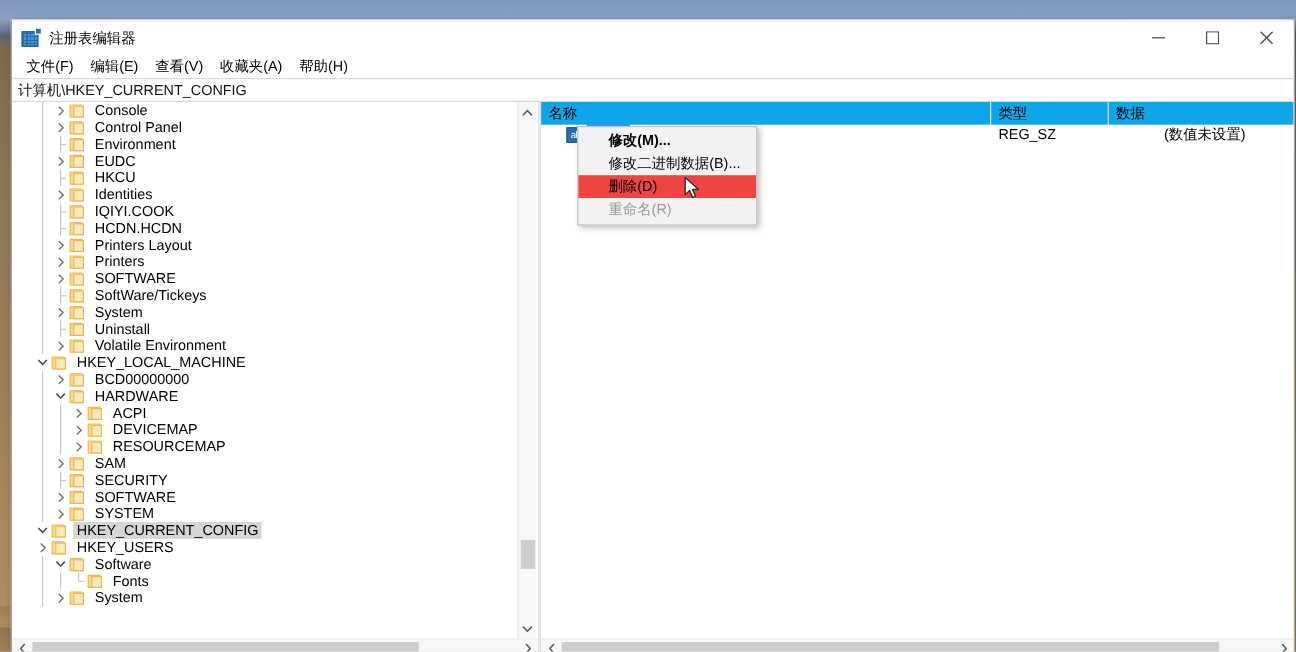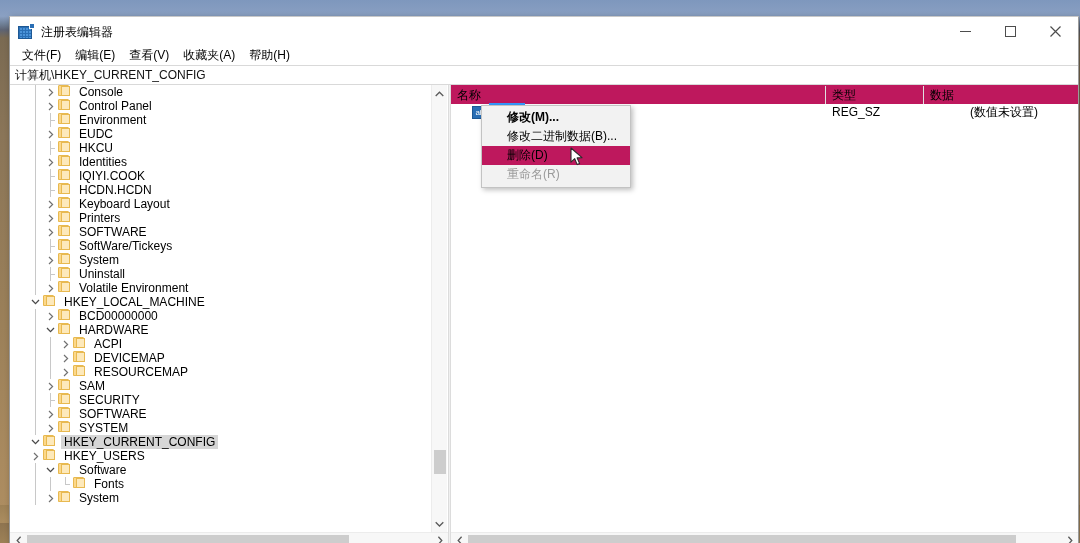--- a/index.html
+++ b/index.html
@@ -176,21 +176,21 @@
   #tree-scroll {
     position: absolute;
     left: 0; top: 0;
     width: 422px;
     height: 447px;
     overflow: hidden;
   }
   .tree-row {
     height: 14px;
     display: flex;
-    align-items: flex-start;
+    align-items: center;
     position: relative;
     white-space: nowrap;
   }
   .tree-row .chev {
     width: 15px;
     height: 14px;
     flex: none;
     display: flex;
     align-items: center;
     justify-content: center;
@@ -270,23 +270,22 @@
   }
 
   
   .chev svg { display: block; }
 
   
   #list-header {
     height: 19px;
     display: flex;
     border-bottom: 1px solid #e5e5e5;
-    background: #be185d;
+    background: #0ea5e9;
     position: relative;
-    align-items: center;
   }
   .col {
     font-size: 12px;
     line-height: 18px;
     padding-left: 6px;
     box-sizing: border-box;
     border-right: 1px solid #e0e0e0;
     color: #000;
     white-space: nowrap;
   }
@@ -402,21 +401,21 @@
   }
   .ctx-item {
     height: 19px;
     line-height: 19px;
     padding-left: 25px;
     font-size: 12px;
     color: #000;
     white-space: nowrap;
   }
   .ctx-item.bold { font-weight: bold; }
-  .ctx-item.highlighted { background: #be185d; }
+  .ctx-item.highlighted { background: #ef4444; }
   .ctx-item.disabled { color: #9a9a9a; }
 
   
   #cursor {
     position: absolute;
     left: 560px;
     top: 130px;
     z-index: 60;
     pointer-events: none;
   }
@@ -572,21 +571,21 @@
             <div style="width:33px;flex:none;"></div>
             <div class="chev">
               <svg width="8" height="9" viewBox="0 0 8 9">
                 <path d="M2 1 L5.6 4.5 L2 8" stroke="#717171" stroke-width="1.2" fill="none"></path>
               </svg>
             </div>
             <div class="folder">
               <div class="back"></div>
               <div class="front"></div>
             </div>
-            <span class="tree-label">Keyboard Layout</span>
+            <span class="tree-label">Printers Layout</span>
           </div>
           <div class="tree-row">
             <div class="vline" style="left:25px"></div>
             <div style="width:33px;flex:none;"></div>
             <div class="chev">
               <svg width="8" height="9" viewBox="0 0 8 9">
                 <path d="M2 1 L5.6 4.5 L2 8" stroke="#717171" stroke-width="1.2" fill="none"></path>
               </svg>
             </div>
             <div class="folder">

